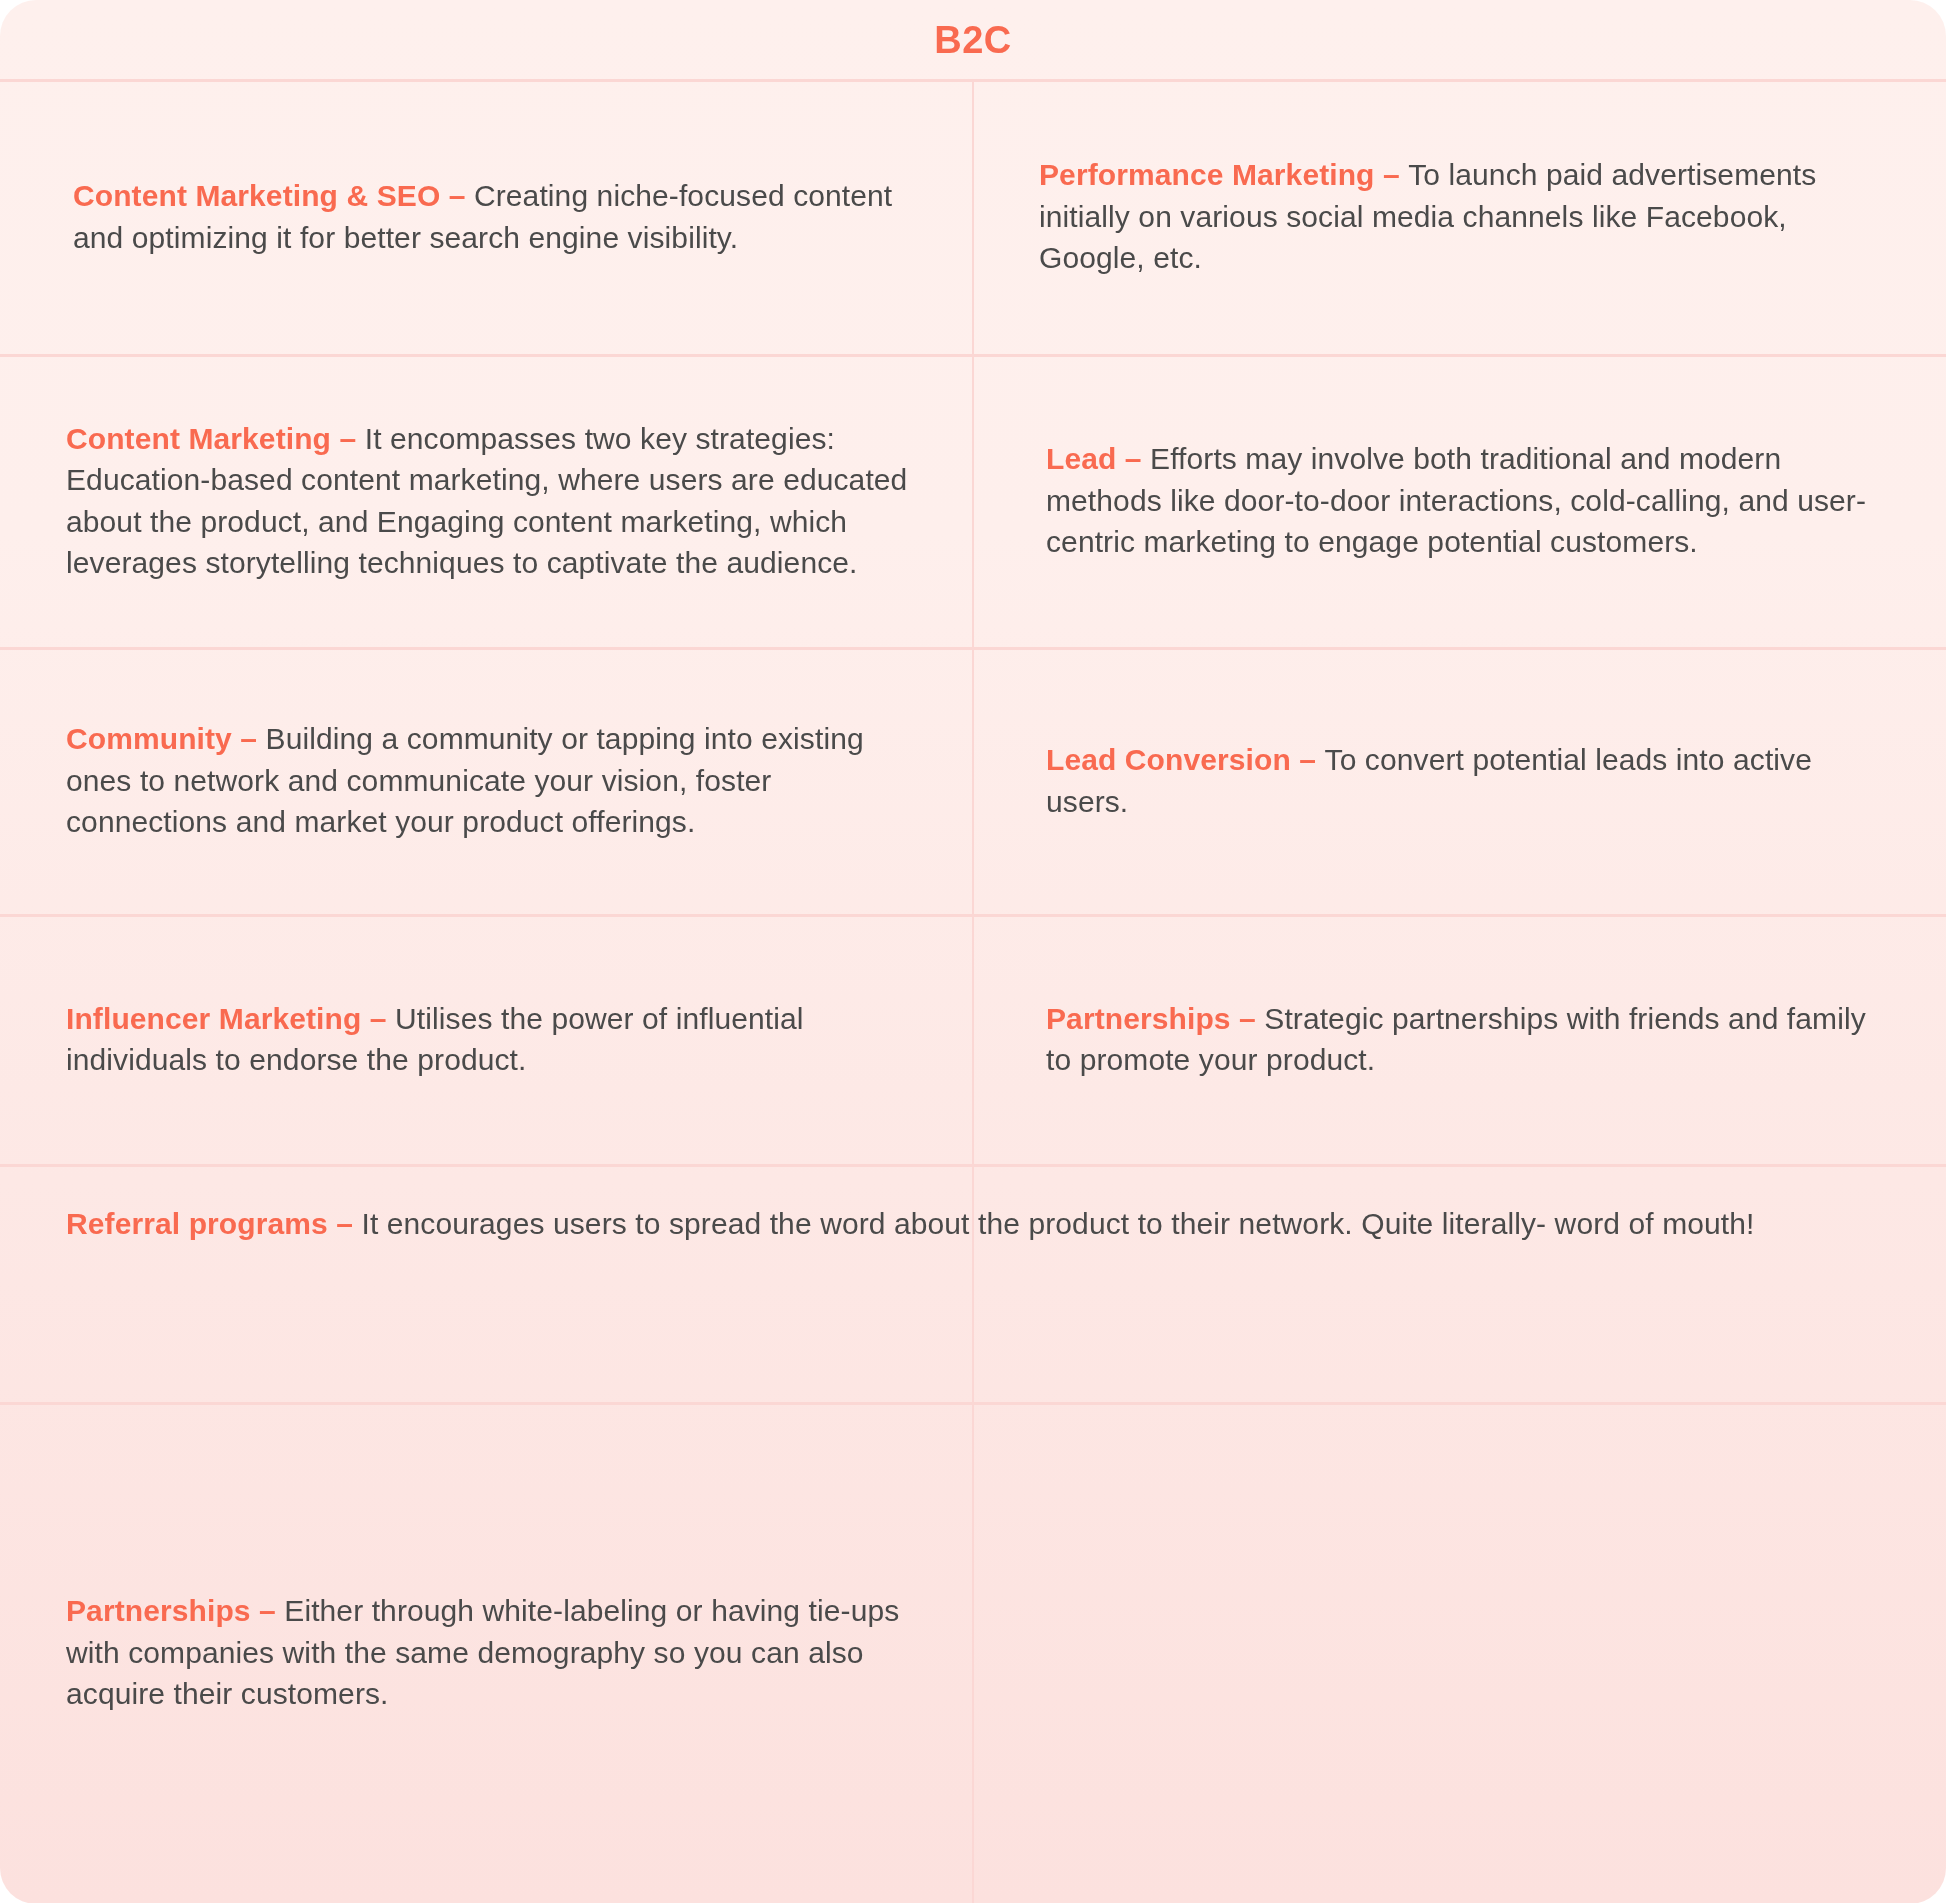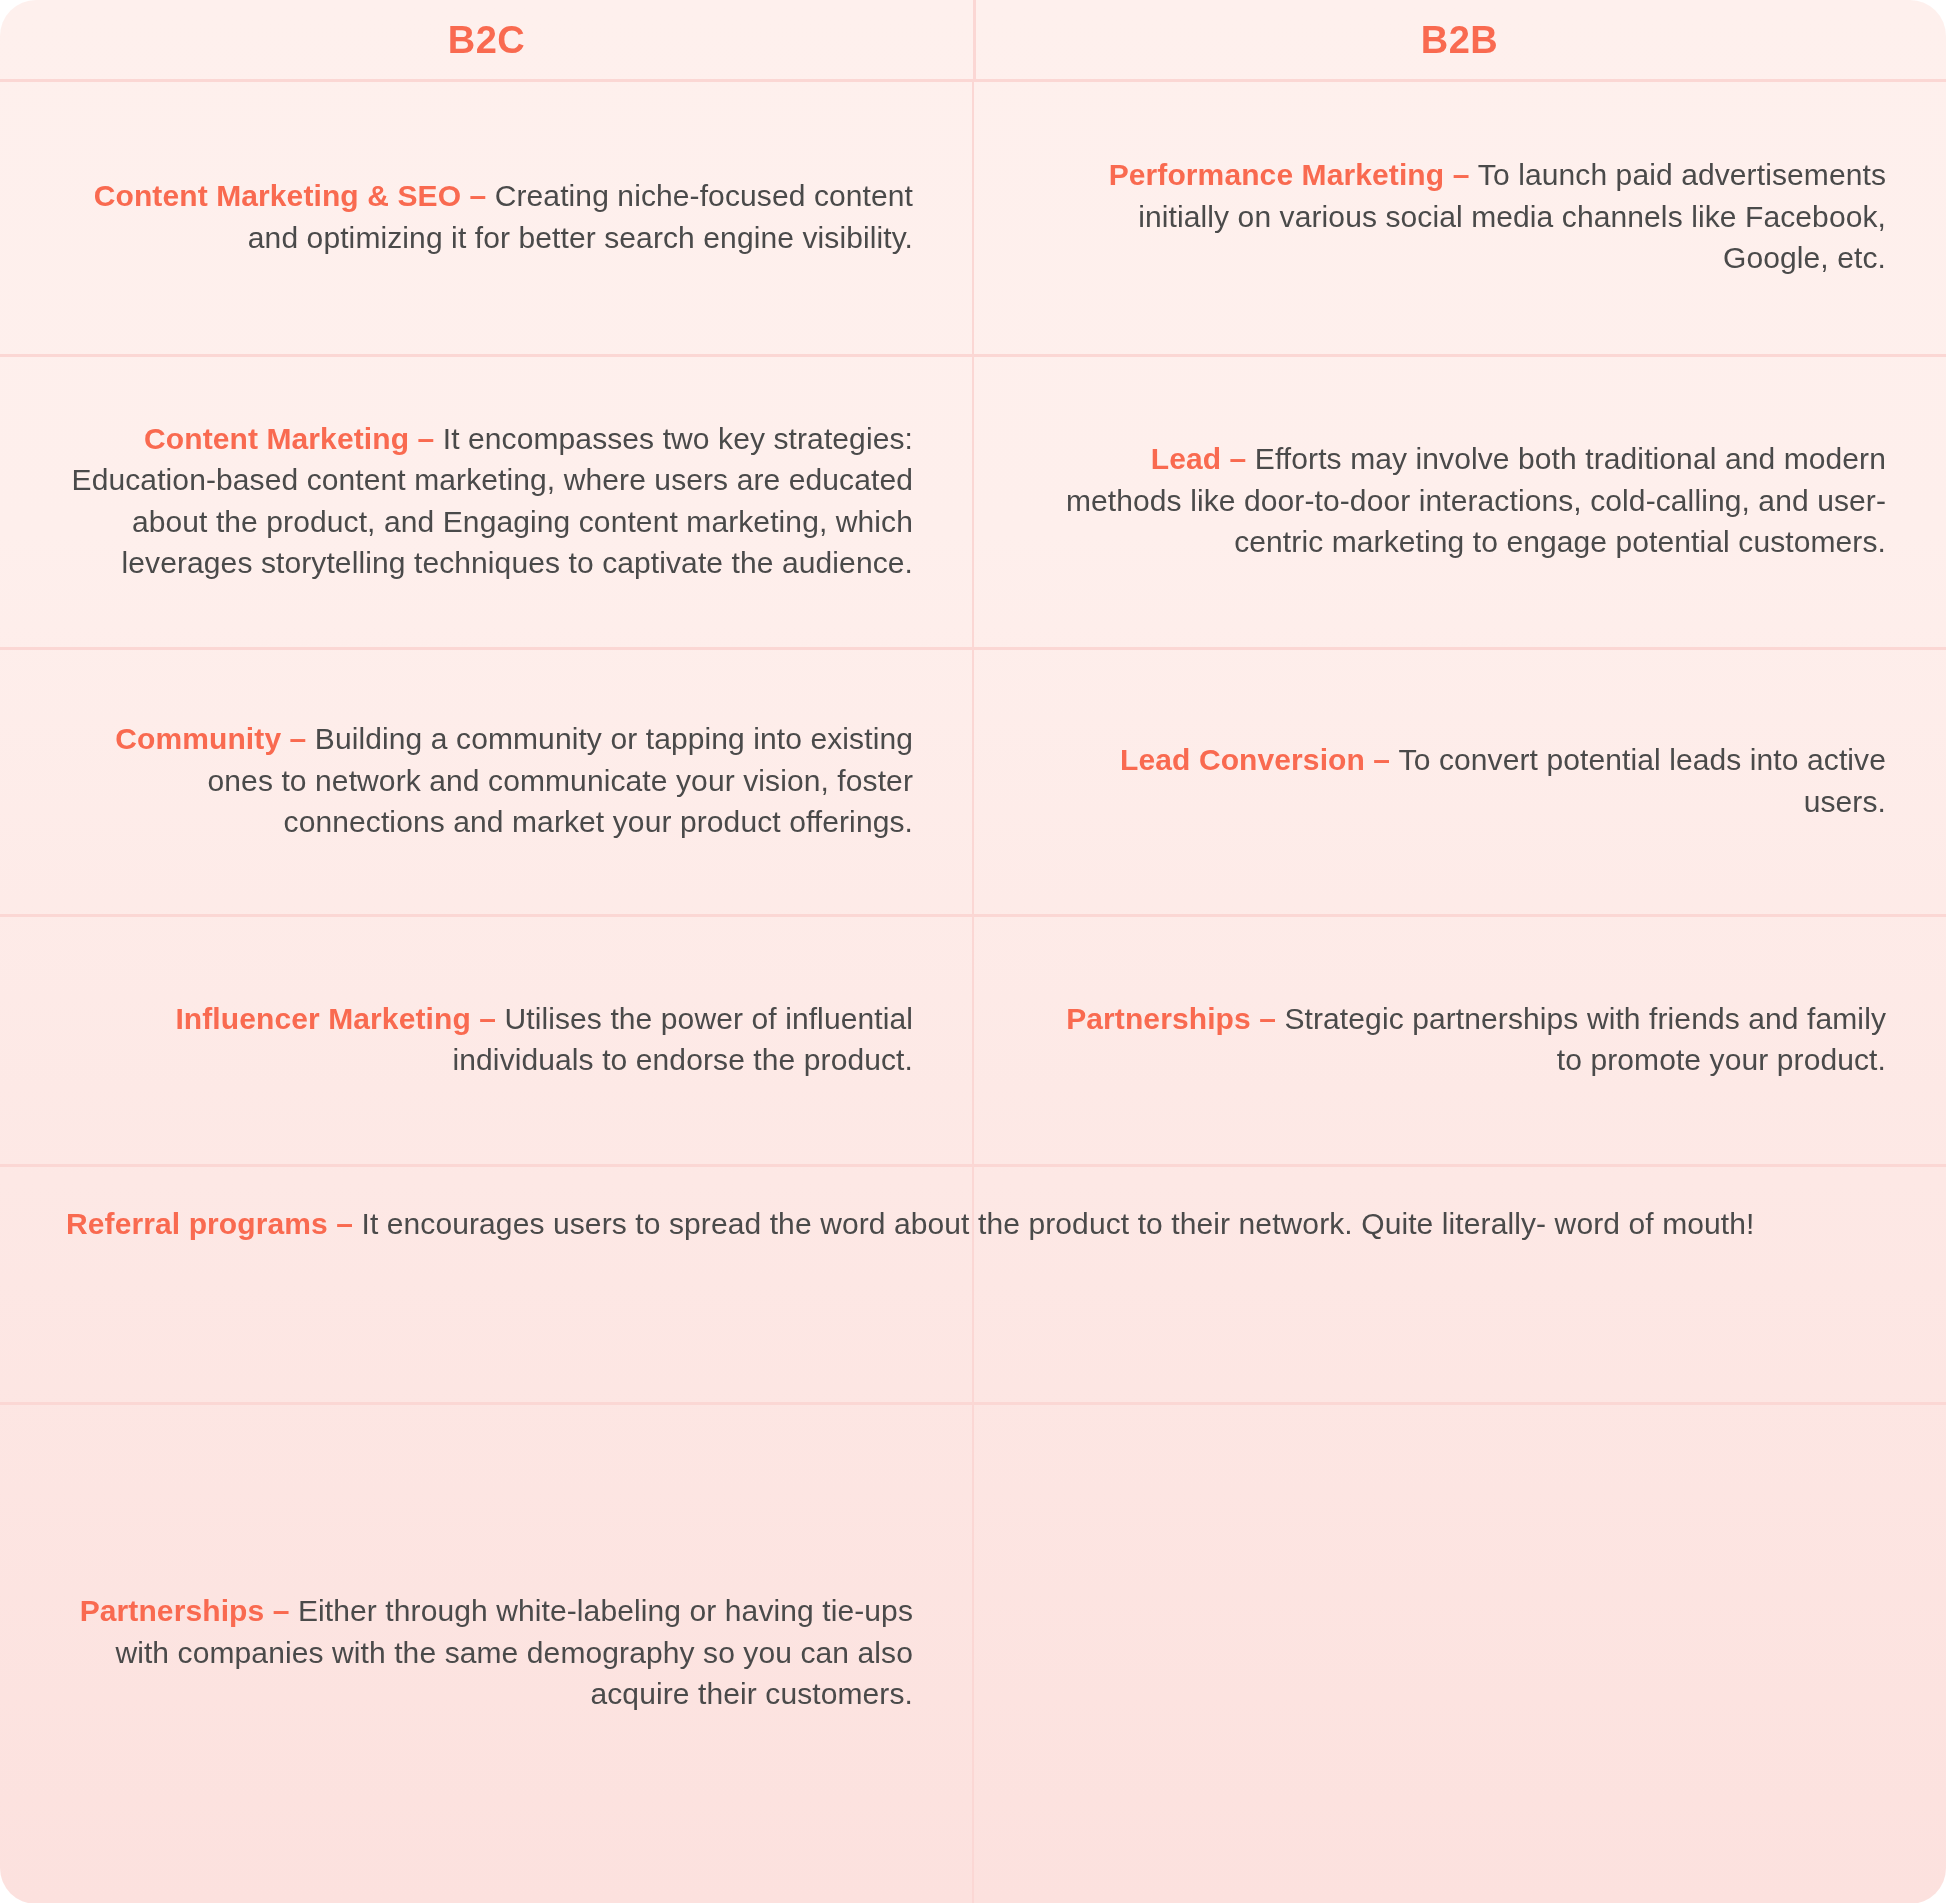--- a/index.html
+++ b/index.html
@@ -16,21 +16,20 @@
   }
 
   .comparison-card {
     position: relative;
     box-sizing: border-box;
     width: 1946px;
     height: 1904px;
     border-radius: 36px;
     overflow: hidden;
     background: linear-gradient(180deg, #FEF0ED 0%, #FEEFEC 28%, #FDE8E5 62%, #FCE1DE 100%);
-    text-align: right;
   }
 
   
   .table-header {
     display: flex;
     width: 100%;
     height: 79px;
     box-sizing: border-box;
   }
   .header-cell {
@@ -136,23 +135,20 @@
 </style>
 </head>
 <body>
 
 <div class="comparison-card">
 
   <div class="table-header">
     <div class="header-cell">
       <span class="header-label">B2C</span>
     </div>
-    <div class="header-cell">
-      <span class="header-label">B2B</span>
-    </div>
   </div>
 
   <div class="table-body">
     <div class="header-divider"></div>
     <div class="col-divider"></div>
 
     <div class="table-row row-h1">
       <div class="cell right">
         <p class="cell-text">
           <span class="cell-term">Content Marketing &amp; SEO – </span><span>Creating niche-focused content and optimizing it for better search engine visibility.</span>

